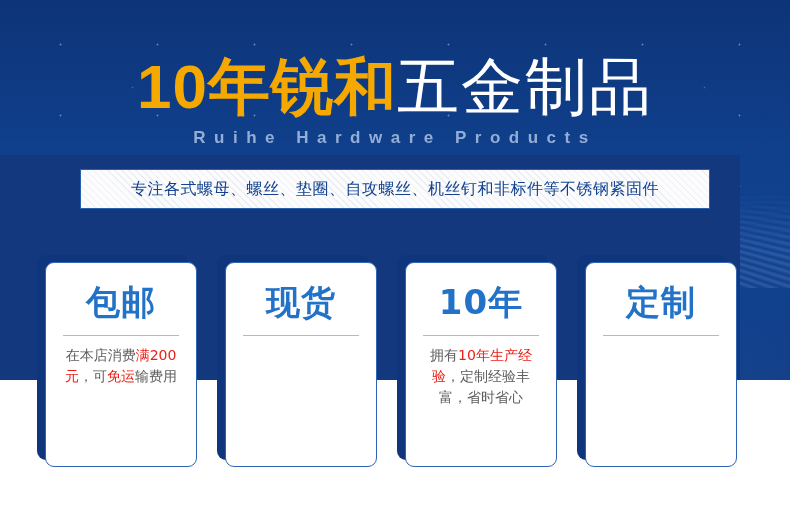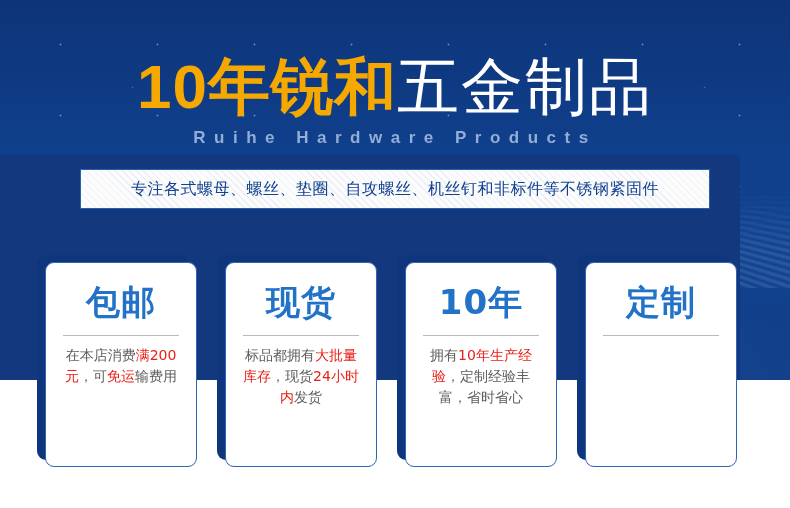--- a/index.html
+++ b/index.html
@@ -194,21 +194,20 @@
           <div class="card-title">包邮</div>
           <div class="card-rule"></div>
           <div class="card-body"><span>在本店消费</span><span class="hi">满200元</span><span>，可</span><span class="hi">免运</span><span>输费用</span></div>
         </div>
       </div>
       <div class="card-wrap" style="left: 225px;">
         <div class="card-shadow"></div>
         <div class="card">
           <div class="card-title">现货</div>
           <div class="card-rule"></div>
-          <div class="card-body"><span>标品都拥有</span><span class="hi">大批量库存</span><span>，现货</span><span class="hi">24小时内</span><span>发货</span></div>
         </div>
       </div>
       <div class="card-wrap" style="left: 405px; border-radius: 6px;">
         <div class="card-shadow"></div>
         <div class="card">
           <div class="card-title">10年</div>
           <div class="card-rule"></div>
           <div class="card-body"><span>拥有</span><span class="hi">10年生产经验</span><span>，定制经验丰富，省时省心</span></div>
         </div>
       </div>

